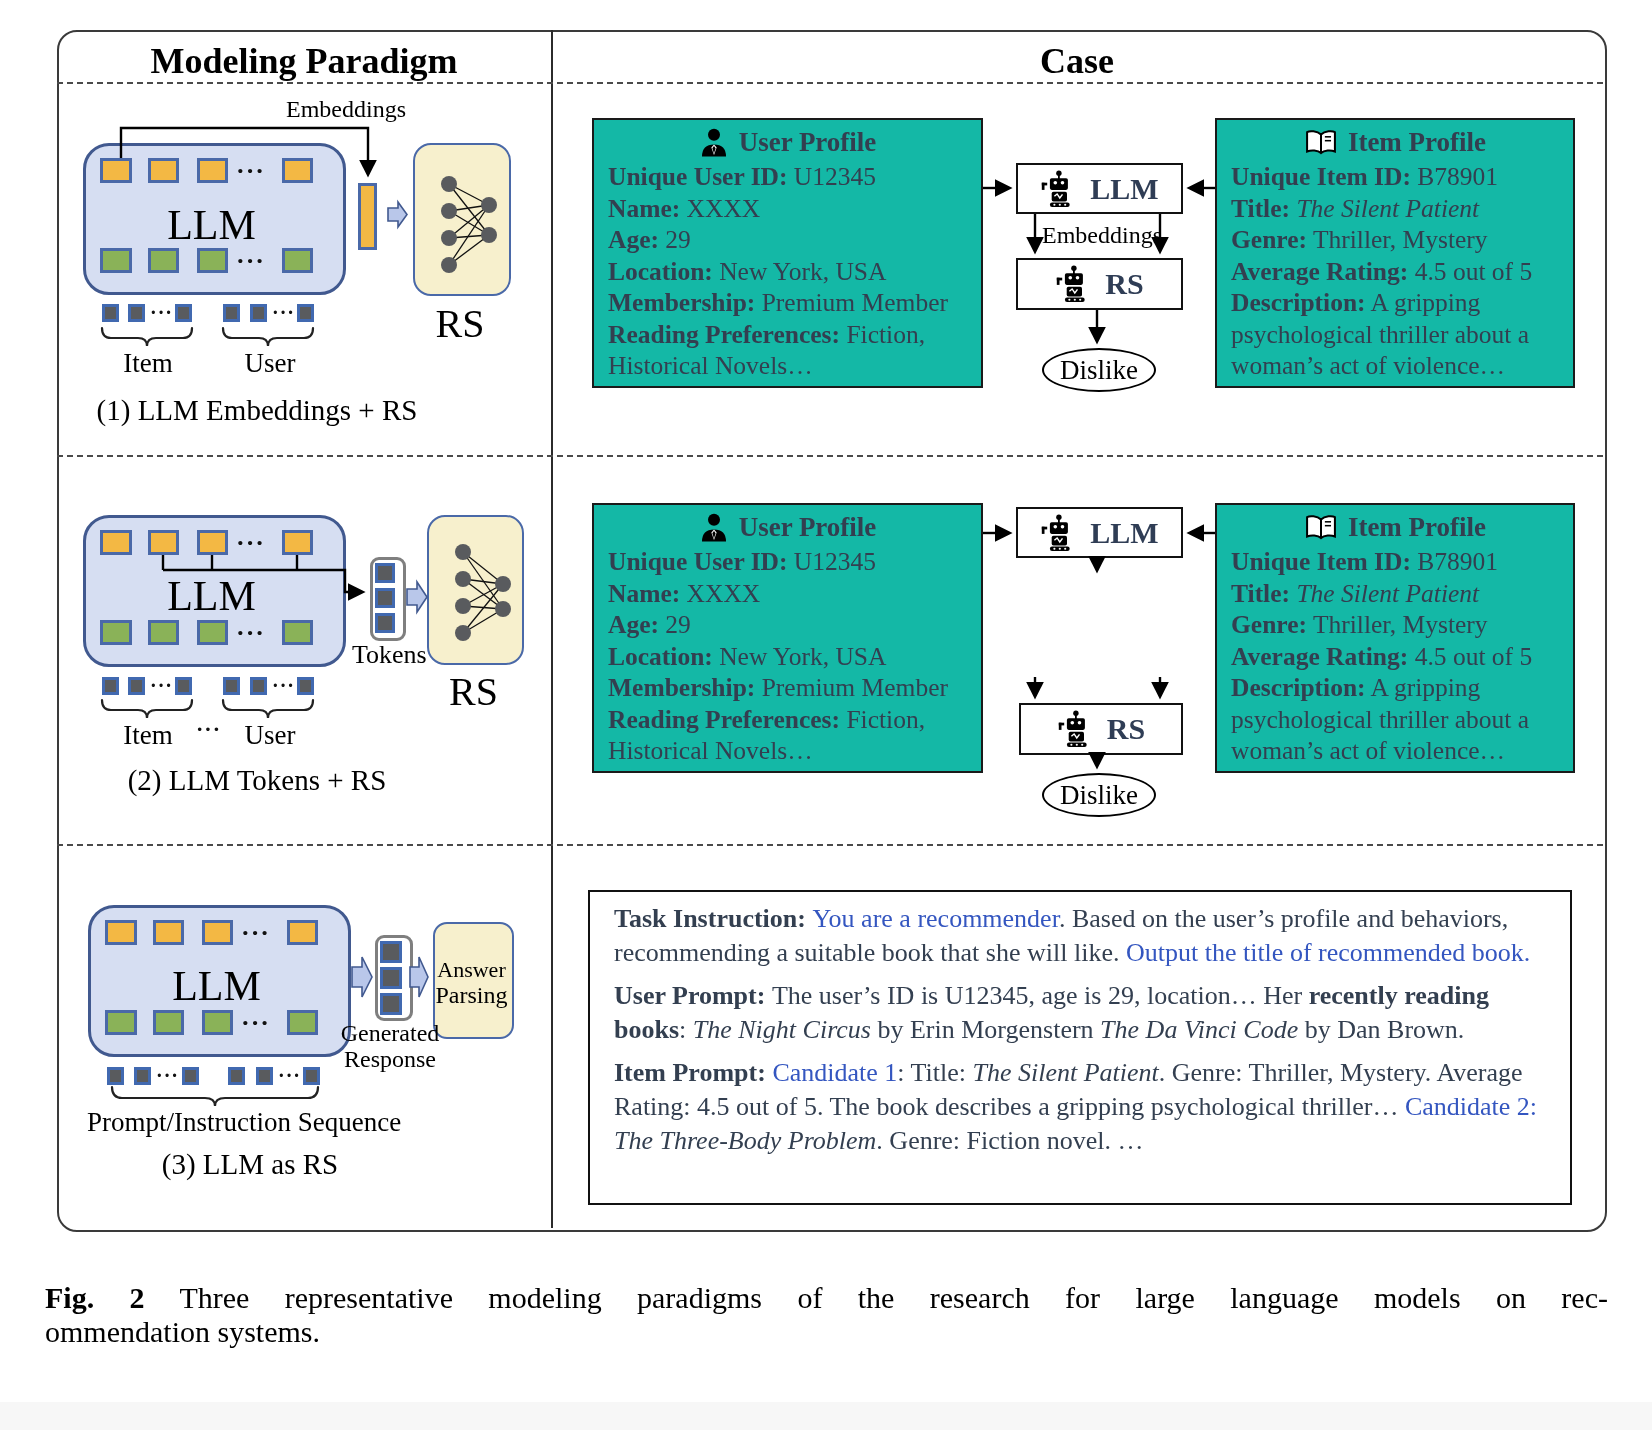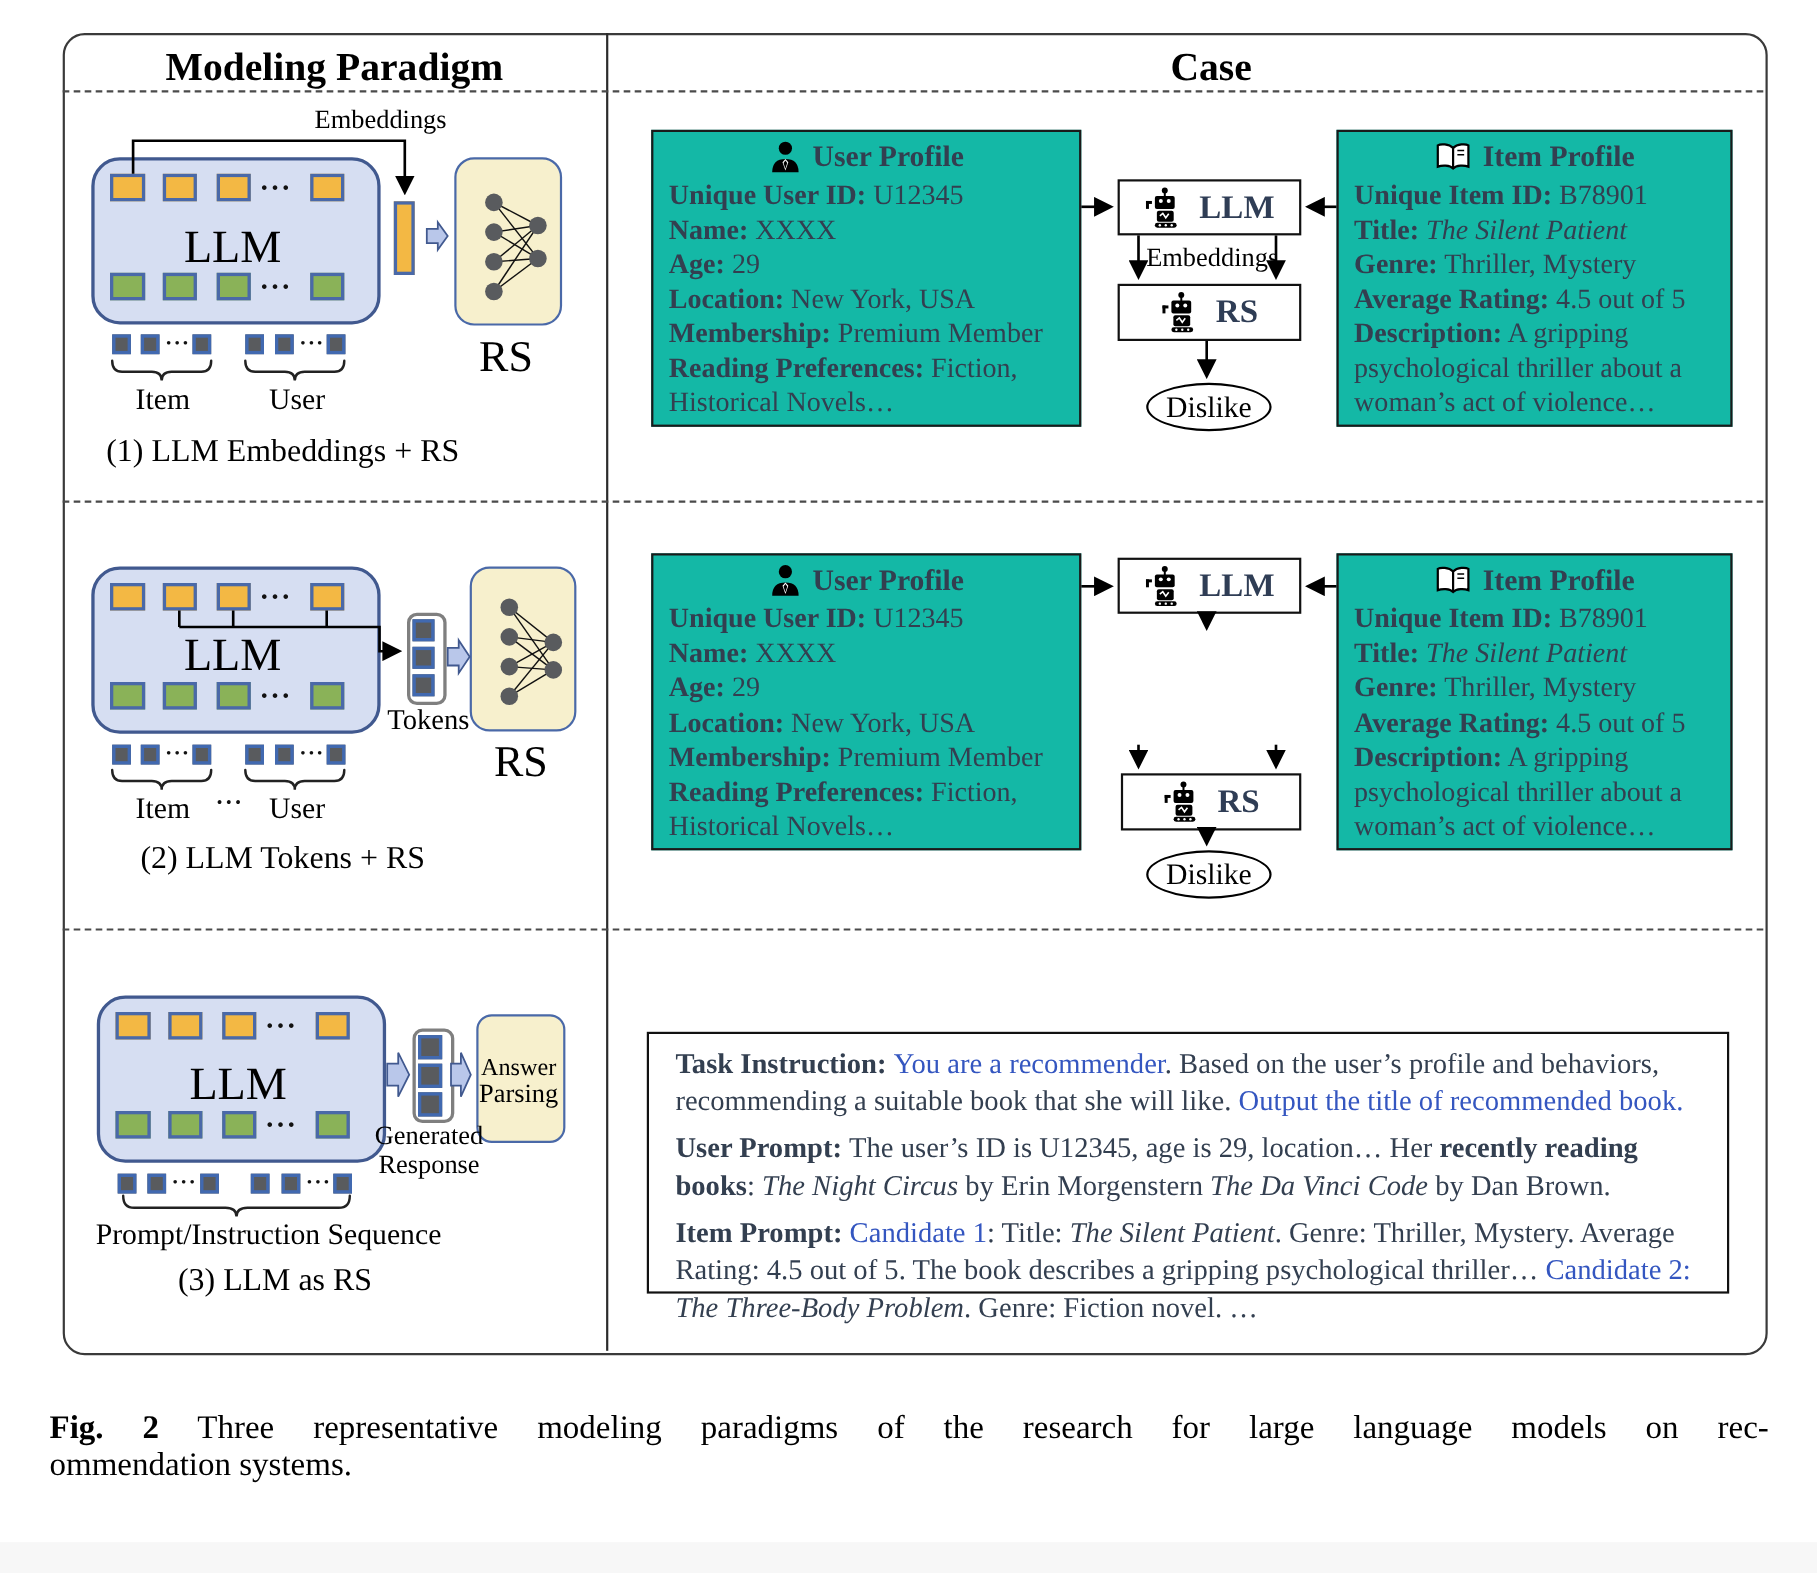--- a/index.html
+++ b/index.html
@@ -46,21 +46,21 @@
 
 <div id="page">
 
   <div class="abs outer z2"></div>
   <div class="abs vdivider z2"></div>
   <div class="abs dashline z2" style="left:57px;top:82px;width:1546px;"></div>
   <div class="abs dashline z2" style="left:57px;top:455px;width:1546px;"></div>
   <div class="abs dashline z2" style="left:57px;top:844px;width:1546px;"></div>
 
   <div class="abs colhead z4" style="left:57px;width:494px;">Modeling Paradigm</div>
-  <div class="abs colhead z4" style="left:551px;width:1052px;padding-left:24px;">Case</div>
+  <div class="abs colhead z4" style="left:551px;width:1052px;">Case</div>
 
   <div class="abs z4 lbl" style="left:285px;top:96px;width:122px;font-size:24px;text-align:center;">Embeddings</div>
   <div class="abs llm-cont z2" style="left:83px;top:143px;width:257px;height:146px;"></div>
   <div class="sq sq-o z4" style="left:100px;top:158px;width:32px;height:25px;"></div>
   <div class="sq sq-o z4" style="left:148px;top:158px;width:31px;height:25px;"></div>
   <div class="sq sq-o z4" style="left:197px;top:158px;width:31px;height:25px;"></div>
   <div class="sq sq-o z4" style="left:282px;top:158px;width:31px;height:25px;"></div>
   <div class="abs lbl dots z4" style="left:236px;top:156px;font-size:26px;">···</div>
   <div class="abs lbl z4" style="left:83px;top:201px;width:257px;text-align:center;font-size:42px;">LLM</div>
   <div class="sq sq-g z4" style="left:100px;top:248px;width:32px;height:25px;"></div>
@@ -346,21 +346,21 @@
         <div class="pline"><span class="b">Unique Item ID:</span><span> B78901</span></div>
         <div class="pline"><span class="b">Title:</span><span class="i"> The Silent Patient</span></div>
         <div class="pline"><span class="b">Genre:</span><span> Thriller, Mystery</span></div>
         <div class="pline"><span class="b">Average Rating:</span><span> 4.5 out of 5</span></div>
         <div class="pline"><span class="b">Description:</span><span> A gripping</span></div>
         <div class="pline"><span>psychological thriller about a</span></div>
         <div class="pline"><span>woman’s act of violence…</span></div>
       </div>
   </div>
 
-  <div class="abs bigtext z2" style="left:588px;top:938px;width:984px;height:238px;font-family:Liberation Serif, serif;">
+  <div class="abs bigtext z2" style="left:588px;top:890px;width:984px;height:315px;font-family:Liberation Serif, serif;">
       <p><span class="b">Task Instruction: </span><span class="blue">You are a recommender</span><span>. Based on the user’s profile and behaviors, recommending a suitable book that she will like. </span><span class="blue">Output the title of recommended book.</span></p>
       <p><span class="b">User Prompt: </span><span>The user’s ID is U12345, age is 29, location… Her </span><span class="b">recently reading books</span><span>: </span><span class="i">The Night Circus</span><span> by Erin Morgenstern </span><span class="i">The Da Vinci Code</span><span> by Dan Brown.</span></p>
       <p><span class="b">Item Prompt: </span><span class="blue">Candidate 1</span><span>: Title: </span><span class="i">The Silent Patient</span><span>. Genre: Thriller, Mystery. Average Rating: 4.5 out of 5. The book describes a gripping psychological thriller… </span><span class="blue">Candidate 2:</span><span> </span><span class="i">The Three-Body Problem</span><span>. Genre: Fiction novel. …</span></p>
     </div>
 
   <div class="abs cap" style="top:1281px;">
     <div class="l1"><span class="b">Fig. 2</span><span>  Three representative modeling paradigms of the research for large language models on rec-</span></div>
     <div>ommendation systems.</div>
   </div>
   <div class="abs botstrip"></div>

